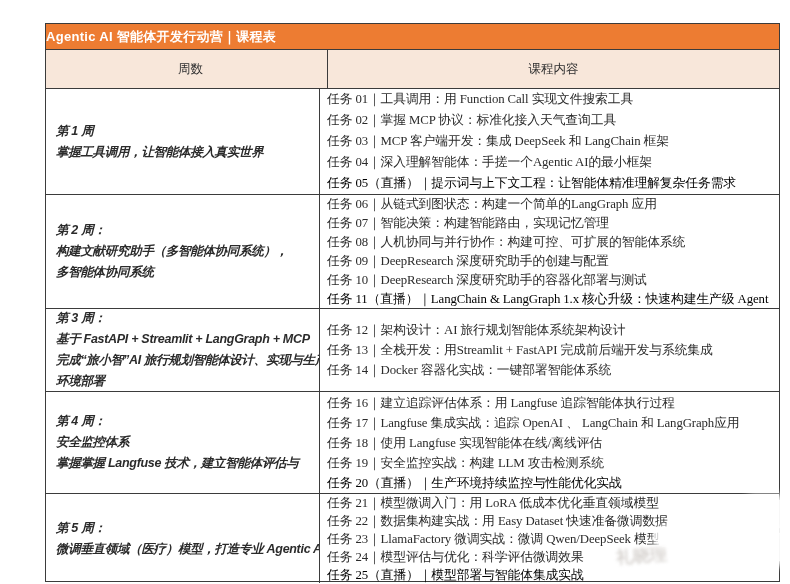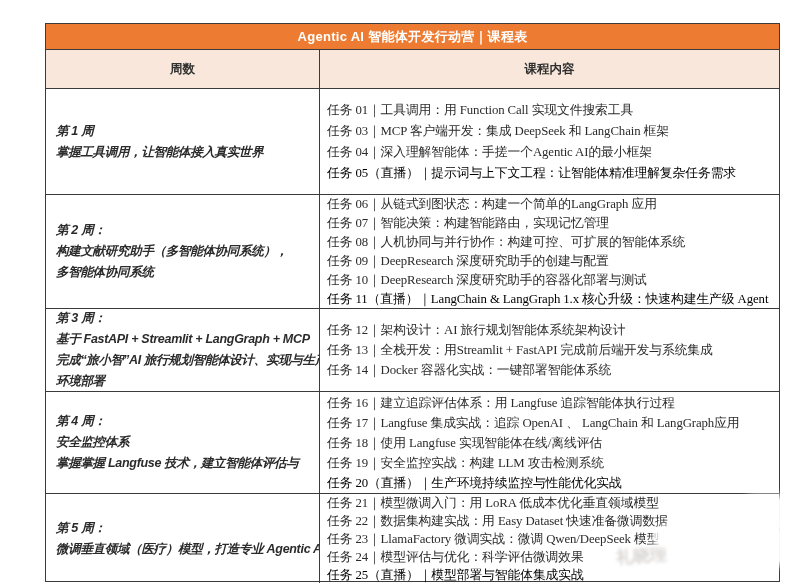--- a/index.html
+++ b/index.html
@@ -8,26 +8,26 @@
     font-family:"Liberation Sans","DejaVu Sans",sans-serif;
     -webkit-font-smoothing:antialiased;
   }
   .course-table{
     position:absolute;left:45px;top:23px;width:735px;height:559px;
     border:1px solid #3b3b3b;box-sizing:border-box;background:#fff;
     display:flex;flex-direction:column;
   }
   .title-bar{
     height:25px;flex:0 0 25px;background:#ED7C32;color:#ffffff;
-    display:flex;align-items:center;justify-content:center;
+    display:flex;align-items:center;justify-content:flex-start;
     font-weight:bold;font-size:13px;letter-spacing:.3px;
   }
   .subheader{
     display:flex;flex:0 0 38px;height:38px;background:#F8E7DA;
-    border-top:1px solid #3b3b3b;font-weight:bold;font-size:12.5px;color:#2f2f2f;
+    border-top:1px solid #3b3b3b;font-weight:normal;font-size:12.5px;color:#2f2f2f;padding-left:8px;
   }
   .subheader .cell-week{
     width:274px;box-sizing:border-box;border-right:1px solid #3b3b3b;
     display:flex;align-items:center;justify-content:center;
   }
   .subheader .cell-content{
     flex:1;display:flex;align-items:center;justify-content:center;
   }
   .week-row{display:flex;border-top:1px solid #3b3b3b;box-sizing:border-box;}
   .h1{height:106px;flex:0 0 106px;}
@@ -88,20 +88,21 @@
     </div>
   </div>
 
   <div class="week-row h1">
     <div class="week-cell">
       <div class="label-line">第 1 周</div>
       <div class="label-line">掌握工具调用，让智能体接入真实世界</div>
     </div>
     <div class="tasks-cell lh21">
       <div class="task">任务 01｜工具调用：用 Function Call 实现文件搜索工具</div>
+      <div class="task">任务 02｜掌握 MCP 协议：标准化接入天气查询工具</div>
       <div class="task">任务 03｜MCP 客户端开发：集成 DeepSeek 和 LangChain 框架</div>
       <div class="task">任务 04｜深入理解智能体：手搓一个Agentic AI的最小框架</div>
       <div class="task live">任务 05（直播）｜提示词与上下文工程：让智能体精准理解复杂任务需求</div>
     </div>
   </div>
 
   <div class="week-row h2">
     <div class="week-cell">
       <div class="label-line">第 2 周：</div>
       <div class="label-line">构建文献研究助手（多智能体协同系统），</div>

